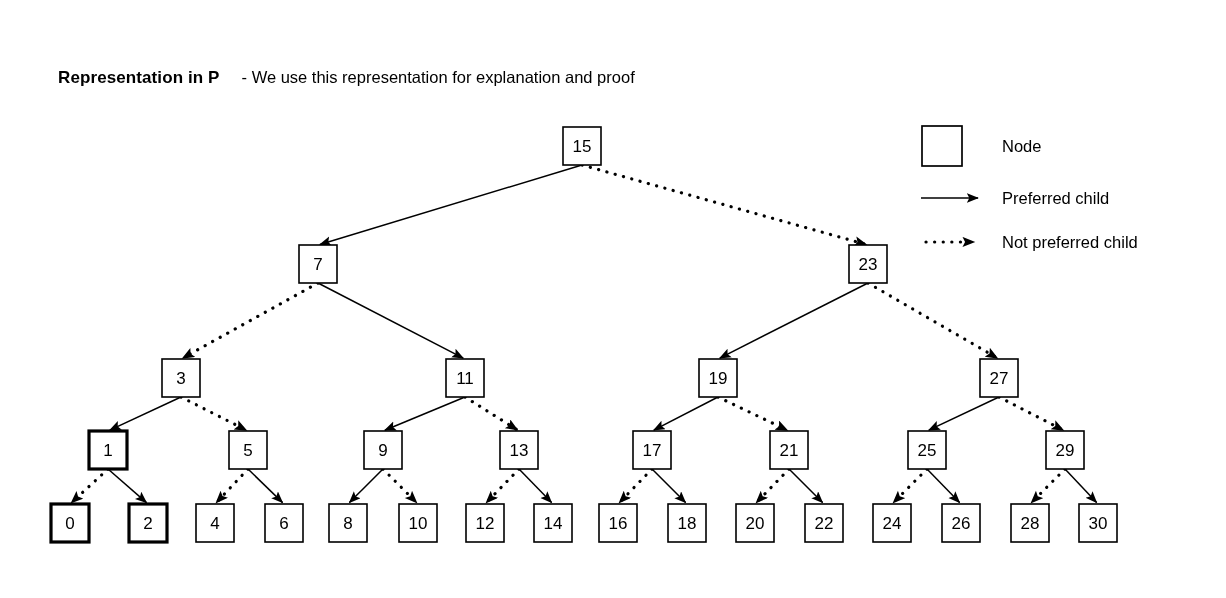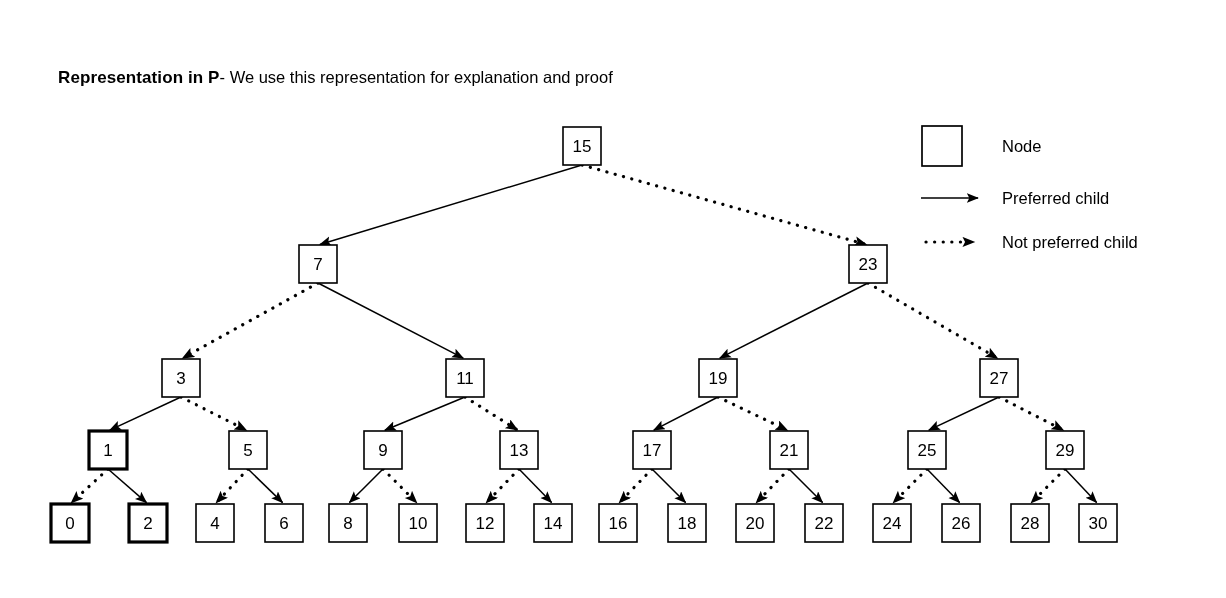--- a/index.html
+++ b/index.html
@@ -2,21 +2,21 @@
 <html><head>
 <meta charset="utf-8">
 <style>
   html,body{margin:0;padding:0;background:#ffffff;}
   body{width:1226px;height:598px;overflow:hidden;
        font-family:"Liberation Sans", sans-serif;color:#000000;}
   #root{position:relative;width:1226px;height:442px;}
 
   .hdr{position:absolute;left:58px;top:68px;display:flex;align-items:baseline;gap:0;}
   .hdr-bold{font-size:17px;font-weight:bold;letter-spacing:.1px;white-space:pre;}
-  .hdr-rest{font-size:16.5px;font-weight:normal;white-space:pre;}
+  .hdr-rest{font-size:16.5px;font-weight:normal;white-space:pre;margin-left:22px;}
 
   svg{position:absolute;left:0;top:0;width:1226px;height:598px;}
   .nodebox{fill:#ffffff;stroke:#000000;stroke-width:1.6;}
   .nodebox.thick{stroke-width:3.2;}
   .nodelabel{font-family:"Liberation Sans", sans-serif;font-size:17px;
              text-anchor:middle;dominant-baseline:central;fill:#000000;}
   .edge-solid{stroke:#000000;stroke-width:1.5;fill:none;}
   .edge-dotted{stroke:#000000;stroke-width:3.2;fill:none;
                stroke-linecap:round;stroke-dasharray:0.1 8.5;}
   .lg-text{font-family:"Liberation Sans", sans-serif;font-size:16.5px;

